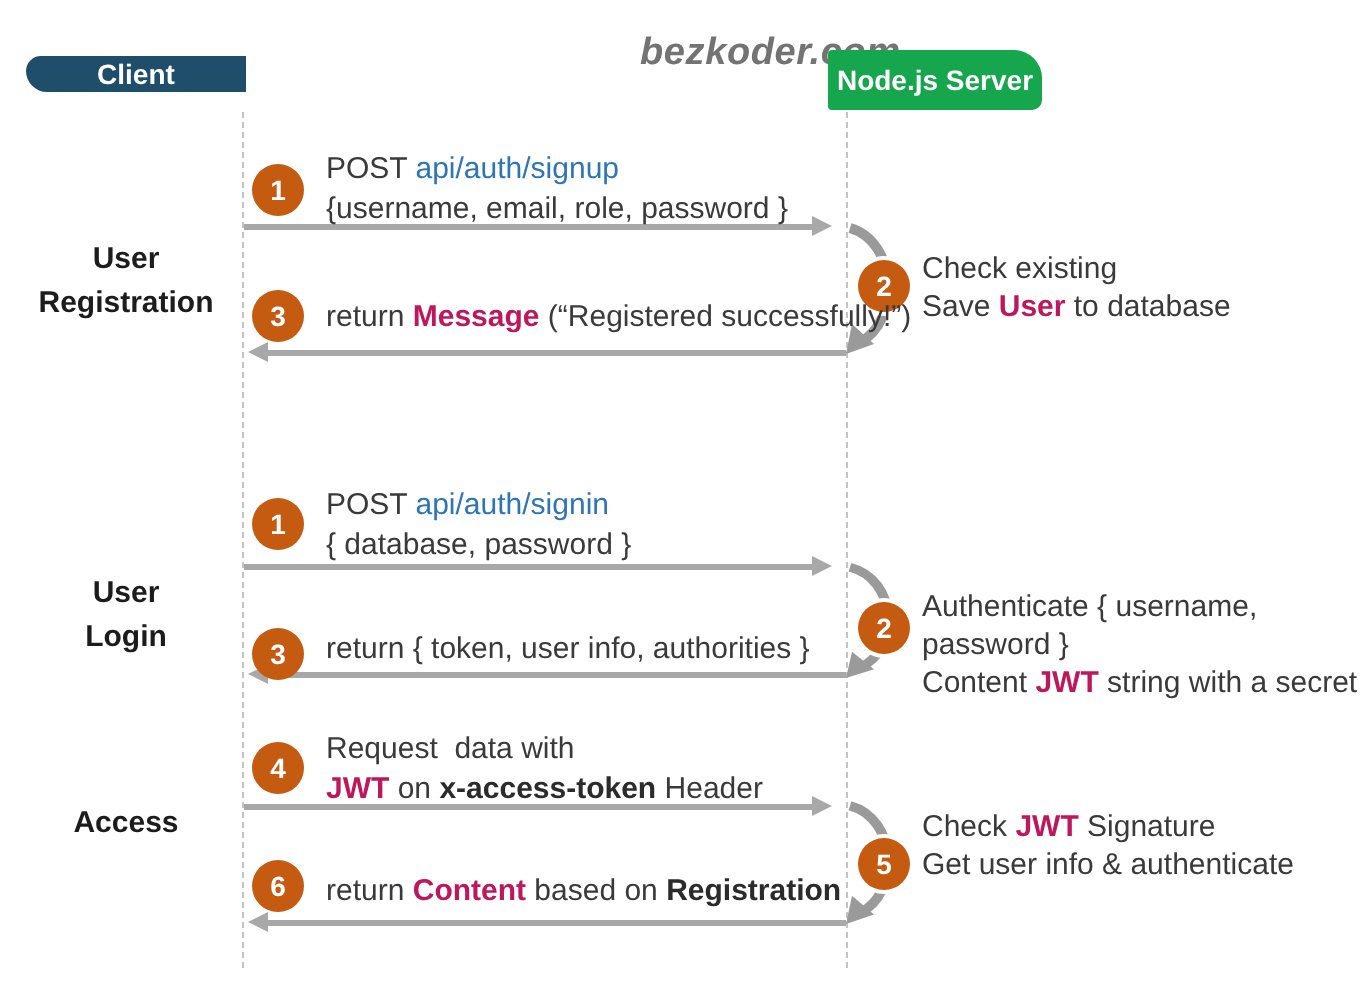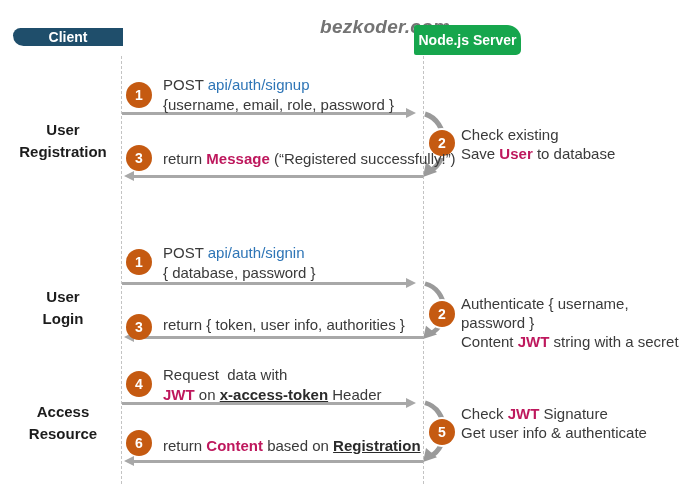--- a/index.html
+++ b/index.html
@@ -34,21 +34,21 @@
     .num {
       position:absolute; width:26px; height:26px; border-radius:50%;
       background:#c55a11; color:#ffffff; font-size:14px; font-weight:bold;
       display:flex; align-items:center; justify-content:center; z-index:3;
     }
     .num.halo { box-shadow:0 0 0 2px #ffffff; }
     .msg { position:absolute; font-size:15px; line-height:20px; white-space:pre-wrap; z-index:3; }
     .msg.sv { line-height:19px; }
     .link { color:#2e75b6; }
     .green { color:#be185d; font-weight:bold; }
-    .b { font-weight:bold; color:#2b2b2b;text-decoration:underline; }
+    .b { font-weight:bold; color:#2b2b2b; }
     .uturn { position:absolute; left:423px; width:32px; z-index:2; }
   </style>
 </head>
 <body>
 
 <div class="canvas">
 
   <div class="watermark">bezkoder.com</div>
 
   <div class="actor client">Client</div>
@@ -60,21 +60,20 @@
   <div class="slabel" style="top:119px;">
       <div>User</div>
       <div>Registration</div>
     </div>
   <div class="slabel" style="top:286px;">
       <div>User</div>
       <div>Login</div>
     </div>
   <div class="slabel" style="top:401px;">
       <div>Access</div>
-      <div>Resource</div>
     </div>
 
   <div class="num" style="left:126px; top:82px;">1</div>
   <div class="msg" style="left:163px; top:75px;"><div><span>POST </span><span class="link">api/auth/signup</span></div><div>{username, email, role, password }</div></div>
   <div class="arrow r" style="left:122px; top:112px; width:284px;"></div>
 
   <svg class="uturn" style="top:111px; height:66px;" viewBox="0 0 32 66" preserveAspectRatio="none">
     <path d="M2 3 C 26 10 27 50 7 60" stroke="#9a9a9a" stroke-width="5" fill="none"></path>
     <polygon points="0,66 3,51 14,61" fill="#9a9a9a"></polygon>
   </svg>

